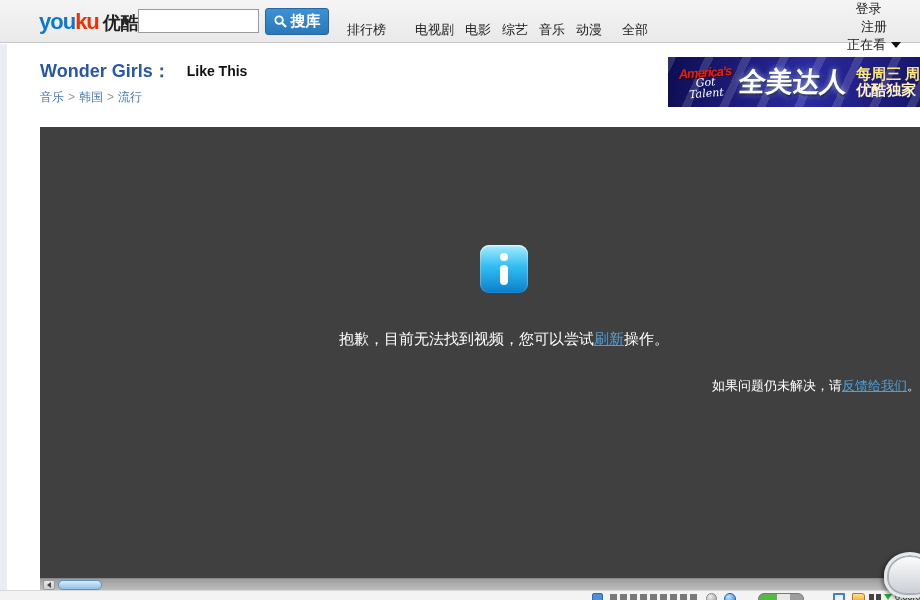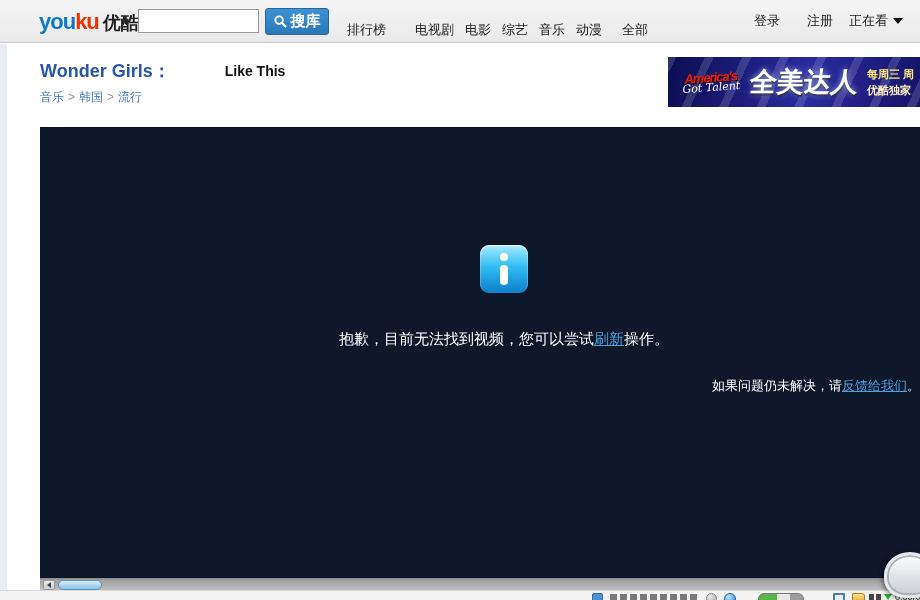--- a/index.html
+++ b/index.html
@@ -19,58 +19,58 @@
                   border:1px solid #9a9a9a; background:#fff; font-size:13px; padding:0 5px; }
   .search-btn { position:absolute; left:265px; top:8px; width:64px; height:27px;
                 background:linear-gradient(#3d92d4,#2a78ba); border:1px solid #2767a0;
                 border-radius:3px; color:#fff; font-size:15px; font-weight:bold;
                 display:flex; align-items:center; justify-content:center; gap:4px; cursor:pointer; }
   .menu { position:absolute; left:347px; top:0; height:60px; display:flex; align-items:center; font-size:13px; }
   .menu a { color:#222; text-decoration:none; cursor:pointer; }
   .menu a.m0 { margin-right:29px; }
   .menu a.mid { margin-right:11px; }
   .menu a.mlast { margin-left:9px; }
-  .topbar-right { position:absolute; right:17px; top:0; height:42px; display:flex; align-items:center; font-size:13px; }
+  .topbar-right { position:absolute; right:17px; top:0; height:42px; display:flex; align-items:center; font-size:13px;flex-direction:column; }
   .topbar-right a { color:#222; text-decoration:none; cursor:pointer; }
   .tr-gap1 { margin-right:11px; }
   .tr-gap2 { margin-right:16px;margin-left:16px; }
   .watching { display:flex; align-items:center; gap:5px; }
   .caret-down { width:0; height:0; border-left:5px solid transparent; border-right:5px solid transparent; border-top:6px solid #111; display:inline-block; }
 
   
   .left-strip { position:absolute; left:0; top:44px; width:7px; height:546px; background:#e9edf5; }
 
   
-  .page-title { position:absolute; left:40px; top:58px; height:26px; display:flex; align-items:center; white-space:nowrap;gap:38px; }
+  .page-title { position:absolute; left:40px; top:58px; height:26px; display:flex; align-items:center; white-space:nowrap; }
   .title-main { color:#2857a8; font-size:18px; font-weight:bold; }
   .title-sub  { color:#111; font-size:14px; font-weight:bold; margin-left:16px; }
   .breadcrumb { position:absolute; left:40px; top:89px; font-size:12px; white-space:nowrap; }
   .breadcrumb a { color:#4376b8; text-decoration:none; cursor:pointer; }
   .bc-sep { color:#999; margin:0 4px; }
 
   
   .banner { position:absolute; left:668px; top:57px; width:252px; height:50px; overflow:hidden; cursor:pointer;
             background:linear-gradient(100deg,#0d0d52 0%,#2a2a9e 55%,#15156a 100%);
             display:flex; align-items:center; }
   .banner::before { content:""; position:absolute; left:-20px; top:-20px; width:320px; height:90px;
             background:repeating-linear-gradient(115deg, rgba(255,255,255,0) 0 26px, rgba(255,255,255,.14) 26px 34px); }
   .agt { position:relative; margin-left:10px; width:66px; line-height:1; transform:rotate(-4deg); text-align:center; }
   .agt-1 { display:block; color:#e52012; font-weight:bold; font-style:italic; font-size:13px;
            text-shadow:1px 1px 0 #300; letter-spacing:-1px; }
   .agt-2 { display:block; color:#fff; font-family:"DejaVu Serif","Liberation Serif",serif; font-style:italic;
            font-size:11px; margin-top:-2px; }
   .banner-title { position:relative; color:#fff; font-size:27px; font-weight:bold; margin-left:6px;
            white-space:nowrap; transform:skewX(-6deg);
            text-shadow:0 0 6px rgba(170,190,255,.9), 1px 2px 2px rgba(0,0,0,.8); }
-  .banner-side { position:relative; margin-left:9px; white-space:nowrap; font-weight:bold; font-size:11px; line-height:16px; }
+  .banner-side { position:relative; margin-left:9px; white-space:nowrap; font-weight:bold; font-size:15px; line-height:16px;font-family:Liberation Serif, serif; }
   .bs-1 { color:#ffe87a; }
   .bs-2 { color:#fff0c0; }
 
   
-  .player { position:absolute; left:40px; top:127px; width:880px; height:451px; background:#0f172a;
+  .player { position:absolute; left:40px; top:127px; width:880px; height:451px; background:#404040;
             text-align:center; padding-left:48px; }
   .info-icon { position:relative; display:inline-block; margin-top:118px; width:48px; height:48px; border-radius:9px;
             background:linear-gradient(180deg,#a8ecfd 0%,#32bdf2 45%,#0c7ecb 100%);
             box-shadow:inset 0 1px 2px rgba(255,255,255,.8); }
   .info-icon .i-dot { position:absolute; left:20px; top:8px; width:8px; height:8px; border-radius:50%; background:#fff; }
   .info-icon .i-stem { position:absolute; left:20px; top:20px; width:8px; height:20px; border-radius:4px; background:#fff; }
   .err1 { margin-top:33px; color:#fff; font-size:15px; }
   .err2 { margin-top:28px; color:#fff; font-size:13px;text-align:right; }
   .plink { color:#4aa0dc; text-decoration:underline; cursor:pointer; }
   .err-code { margin-top:78px; color:#8b8b8b; font-size:11px; }

